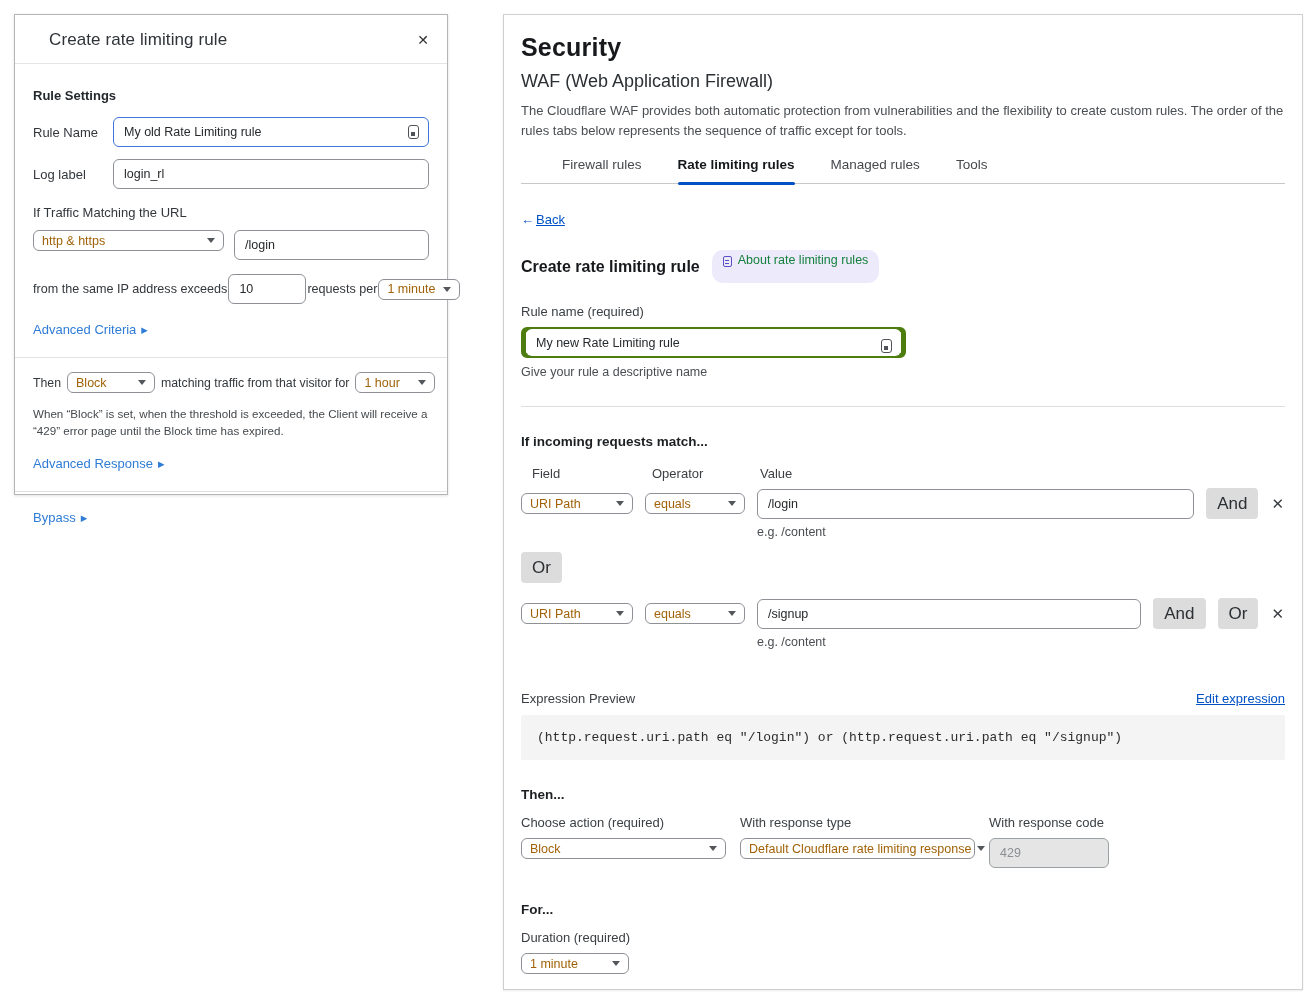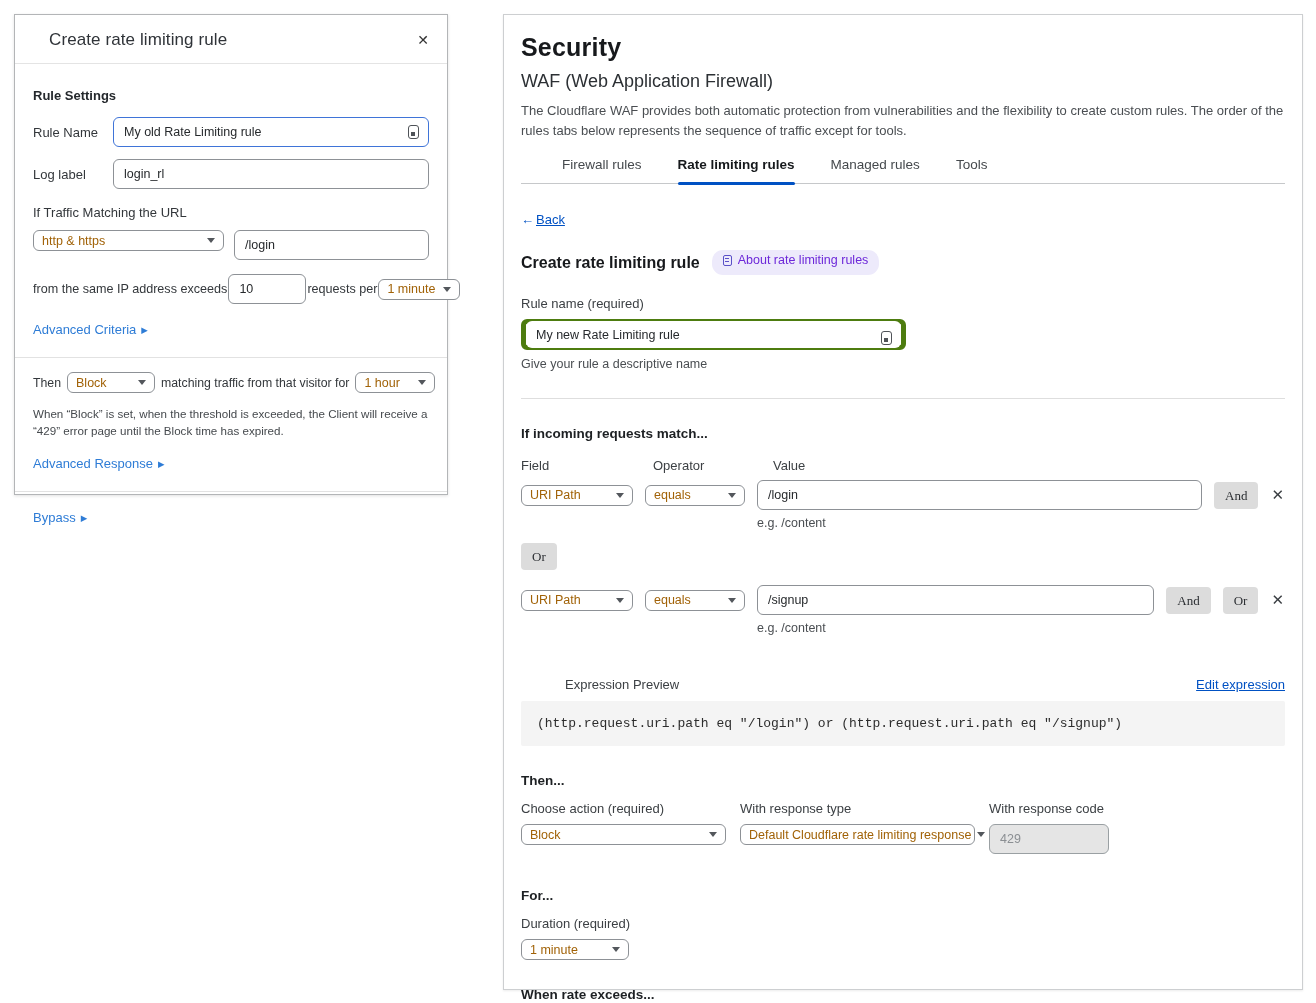--- a/index.html
+++ b/index.html
@@ -82,49 +82,49 @@
   .desc { font-size:13px; color:#4a4e52; line-height:1.5; margin-top:9px; max-width:766px; }
   .tabs { display:flex; gap:36px; padding-left:41px; border-bottom:1px solid #c6c8ca; margin-top:17px; }
   .tab { position:relative; font-size:13.5px; color:#45494d; padding-bottom:11px; cursor:pointer; }
   .tab.active { font-weight:700; color:#16191c; }
   .tab.active::after { content:""; position:absolute; left:0; right:0; bottom:-2px; height:3px; background:#0051c3; border-radius:2px; }
   .back { margin-top:28px; font-size:13px; color:#0051c3; display:inline-flex; align-items:center; gap:2px; cursor:pointer; }
   .back .u { text-decoration:underline; }
   .form-title-row { display:flex; align-items:center; gap:12px; margin-top:22px; }
   .form-title { font-size:16px; font-weight:700; color:#17191c; }
   .badge {
-    display:inline-flex; align-items:center; gap:6px; background:#edeafb; color:#6d28d9;
-    border-radius:11px; padding:3px 11px 8px; font-size:12.5px; cursor:pointer;
+    display:inline-flex; align-items:flex-end; gap:6px; background:#edeafb; color:#15803d;
+    border-radius:11px; padding:3px 11px 16px; font-size:12.5px; cursor:pointer;
   }
   .doc-icon { position:relative; width:9px; height:11px; border:1px solid #5a50c8; border-radius:2px; flex:none; }
   .doc-icon::after { content:""; position:absolute; left:1.5px; right:1.5px; top:2.5px; height:1px; background:#5a50c8; box-shadow:0 3px 0 #5a50c8; }
   .lab { font-size:13px; color:#3c4044; }
   .rn-label { margin-top:21px; }
   .rn-wrap { position:relative; width:385px; height:31px; border:5px solid #4d7c0f; border-radius:6px; margin-top:8px; display:flex; align-items:center; }
   .rn-wrap .tin { border:none; height:27px; }
   .hint { font-size:12.5px; color:#4a4e52; margin-top:7px; }
   .divider { border-top:1px solid #dedede; margin:27px 0; }
   .sec-head { font-size:13.5px; font-weight:700; color:#1d2023; }
-  .col-labels { display:flex; gap:20px; margin-top:17px; }
+  .col-labels { display:flex; gap:8px; margin-top:17px;margin-left:11px; }
   .col-labels .c1 { width:112px; }
   .col-labels .c2 { width:100px; }
   .cond-row { display:flex; gap:12px; align-items:center; margin-top:7px; }
   .sel-field { width:112px; flex:none; }
   .sel-op { width:100px; flex:none; }
   .cond-row .tin { flex:1; width:auto; }
   .btn-small {
-    background:#dcdcdc; border:none; border-radius:4px; padding:7px 11px; font-size:13px;
-    color:#2c2f33; font-family:Liberation Serif, serif; cursor:pointer; flex:none; line-height:1;
+    background:#dcdcdc; border:none; border-radius:4px; padding:7px 11px; font-size:17px;
+    color:#2c2f33; font-family:Liberation Sans, sans-serif; cursor:pointer; flex:none; line-height:1;
   }
   .x-icon { font-size:15px; color:#3a3e42; cursor:pointer; flex:none; font-weight:400; padding:0 1px; }
   .cond-hint { margin-left:236px; margin-top:6px; }
   .or-connector { margin-top:13px; display:inline-block; }
   .row-gap { margin-top:15px; }
   .expr-block { margin-top:42px; }
-  .expr-head { display:flex; align-items:flex-start; justify-content:space-between;margin-left:44px; }
+  .expr-head { display:flex; align-items:flex-start; justify-content:space-between; }
   .link { font-size:13px; color:#0051c3; text-decoration:underline; cursor:pointer; }
   .codebox {
     margin-top:9px; background:#f4f4f4; border-radius:2px; padding:15px 16px;
     font-family:"Liberation Mono", monospace; font-size:13px; color:#2d2d2d; white-space:nowrap;
   }
   .then-head { margin-top:27px; }
   .act-grid { display:flex; gap:14px; margin-top:13px; }
   .ag-c1 { width:205px; flex:none; }
   .ag-c2 { width:235px; flex:none; }
   .ag-c3 { width:120px; flex:none; }

